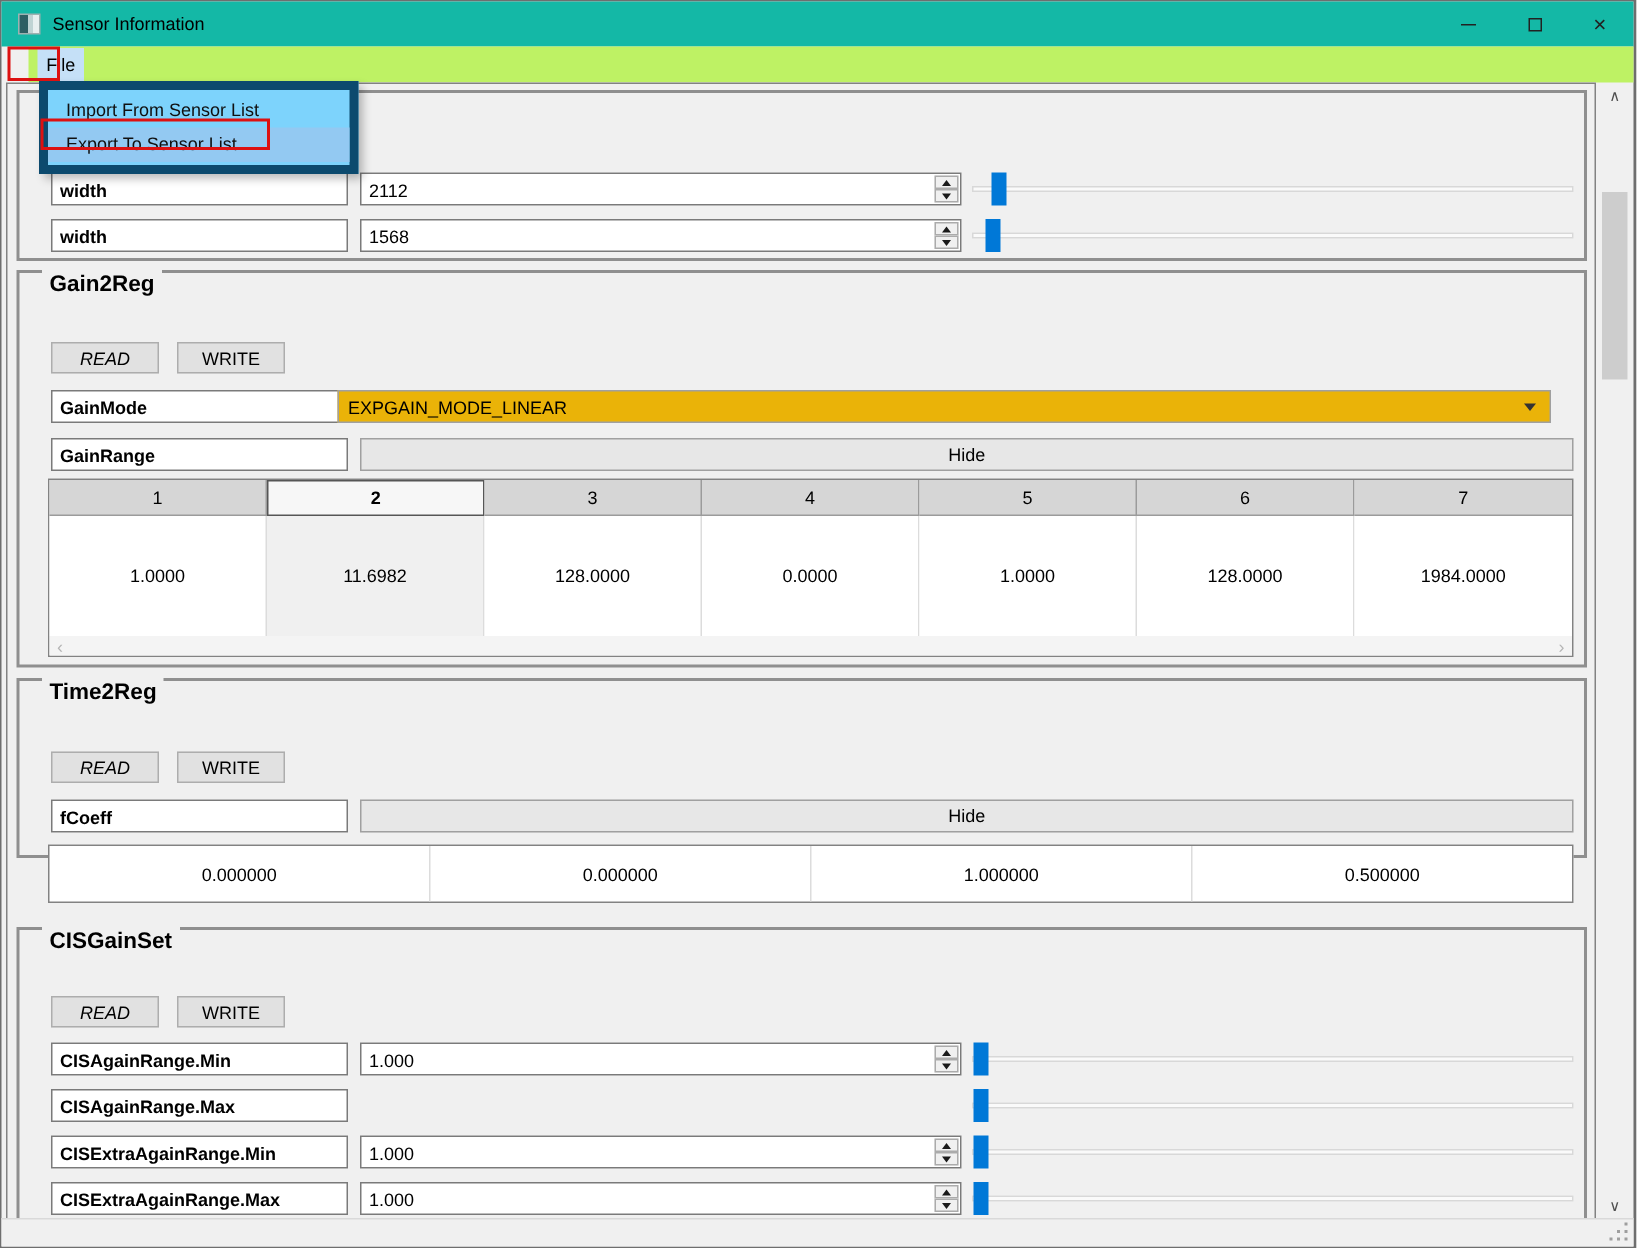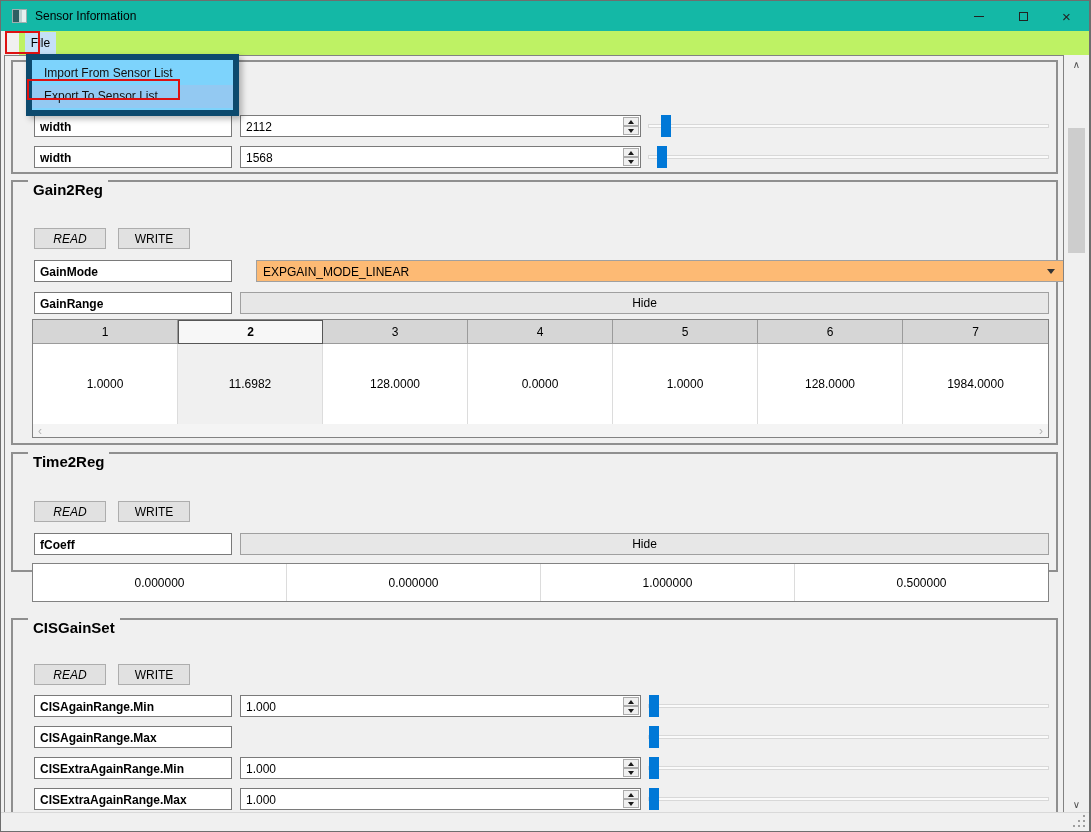--- a/index.html
+++ b/index.html
@@ -67,21 +67,21 @@
 
   .slider { position: absolute; left: 635px; width: 401px; height: 22px; }
   .slider-track { position: absolute; left: 0; right: 0; top: 9px; height: 4px; background: #fafafa;
                   border: 1px solid #d8d8d8; }
   .slider-handle { position: absolute; top: 0; width: 10px; height: 22px; background: #0078d7; }
 
   .push-btn { position: absolute; width: 72px; height: 21px; background: #e1e1e1; border: 1px solid #adadad;
               display: flex; align-items: center; justify-content: center; }
   .btn-read { left: 21px; font-style: italic; } .btn-write { left: 105px; }
 
-  .combo { position: absolute; left: 243px; width: 809px; height: 22px; background: #fdba74;
+  .combo { position: absolute; left: 212px; width: 809px; height: 22px; background: #eab308;
            border: 1px solid #a0a0a0; padding: 4px 0 0 6px; }
   .combo-arrow { position: absolute; right: 9px; top: 8px; width: 0; height: 0;
                  border-left: 4px solid transparent; border-right: 4px solid transparent;
                  border-top: 5px solid #333; }
   .wide-btn { position: absolute; left: 227px; width: 809px; height: 22px; background: #e7e7e7;
               border: 1px solid #a0a0a0; display: flex; align-items: center; justify-content: center; }
 
   
   .gtable { position: absolute; left: 19px; top: 137px; width: 1017px; border: 1px solid #828282;
             background: #fff; }

